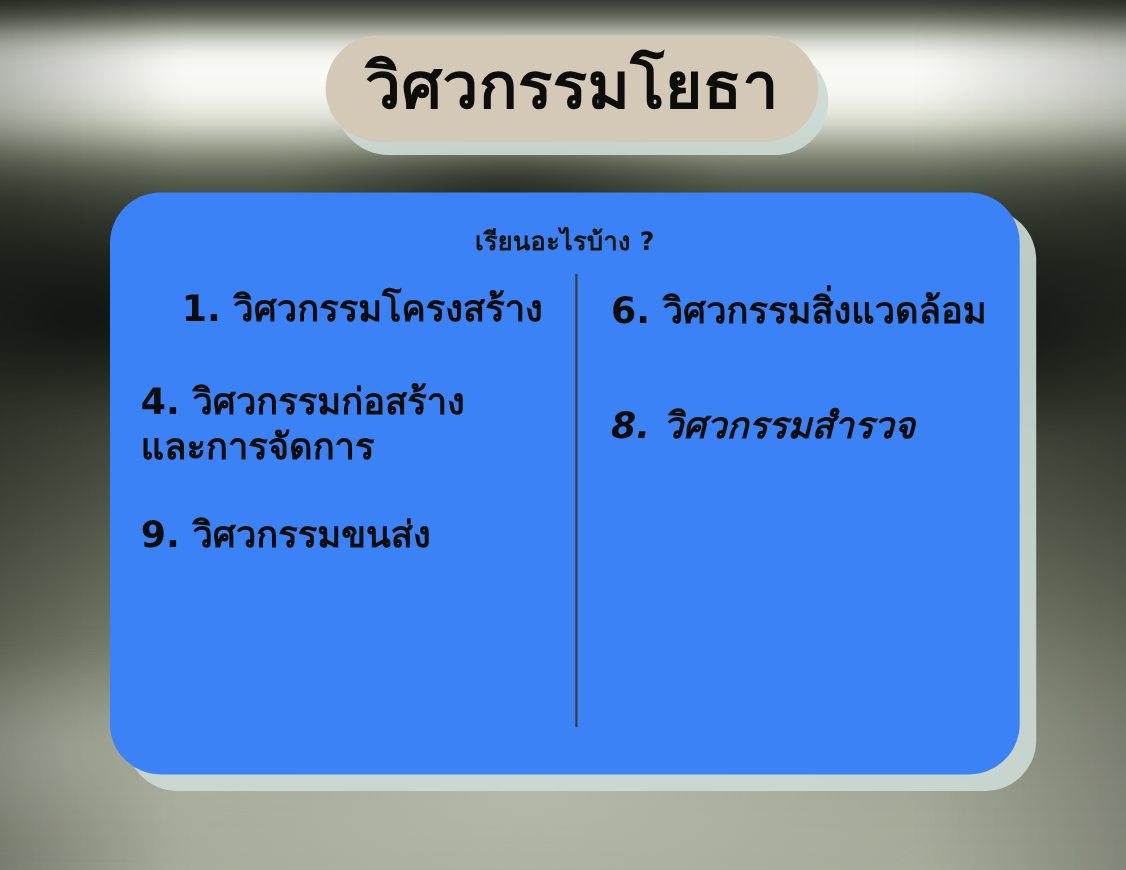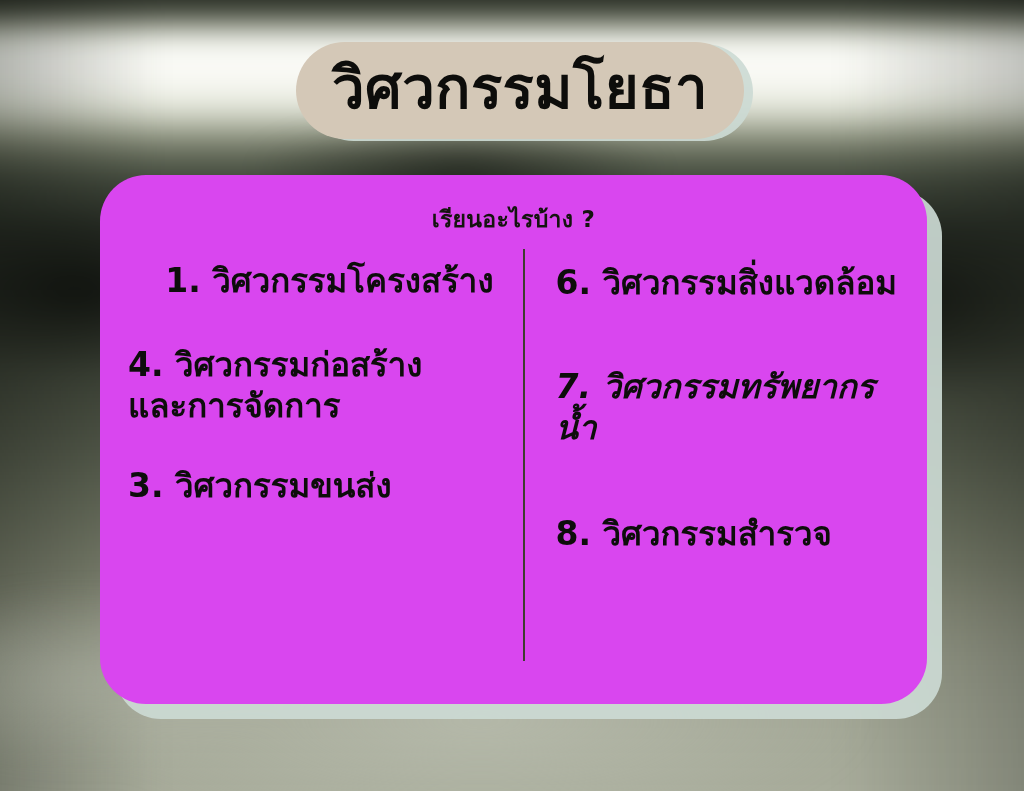--- a/index.html
+++ b/index.html
@@ -99,21 +99,21 @@
     left: 305px;
     top: 44px;
     width: 448px;
     height: 97px;
     border-radius: 49px;
   }
 
   #title-pill {
     position: absolute;
     left: 296px;
-    top: 42px;
+    top: 32px;
     width: 448px;
     height: 97px;
     border-radius: 49px;
     background: #d4c8b7;
     display: flex;
     align-items: center;
     justify-content: center;
   }
 
   #title-text {
@@ -135,21 +135,21 @@
     border-radius: 46px;
   }
 
   #card {
     position: absolute;
     left: 100px;
     top: 175px;
     width: 827px;
     height: 529px;
     border-radius: 46px;
-    background: #d946ef;
+    background: #3b82f6;
     box-sizing: border-box;
     padding: 26px 20px 24px 20px;
   }
 
   #subtitle {
     text-align: center;
     font-size: 23px;
     font-weight: 600;
     color: #14140f;
     margin: 0 0 6px 0;
@@ -228,24 +228,23 @@
     <p id="subtitle">เรียนอะไรบ้าง ?</p>
 
     <div id="columns">
 
       <div id="divider"></div>
 
       <div class="col" id="col-left">
         <div class="item">1. วิศวกรรมโครงสร้าง</div>
         <div class="item">4. วิศวกรรมก่อสร้าง
 และการจัดการ</div>
-        <div class="item">3. วิศวกรรมขนส่ง</div>
+        <div class="item">9. วิศวกรรมขนส่ง</div>
       </div>
 
       <div class="col" id="col-right">
         <div class="item">6. วิศวกรรมสิ่งแวดล้อม</div>
-        <div class="item">7. วิศวกรรมทรัพยากรน้ำ</div>
         <div class="item">8. วิศวกรรมสำรวจ</div>
       </div>
 
     </div>
   </div>
 </div>
 
 </body></html>

